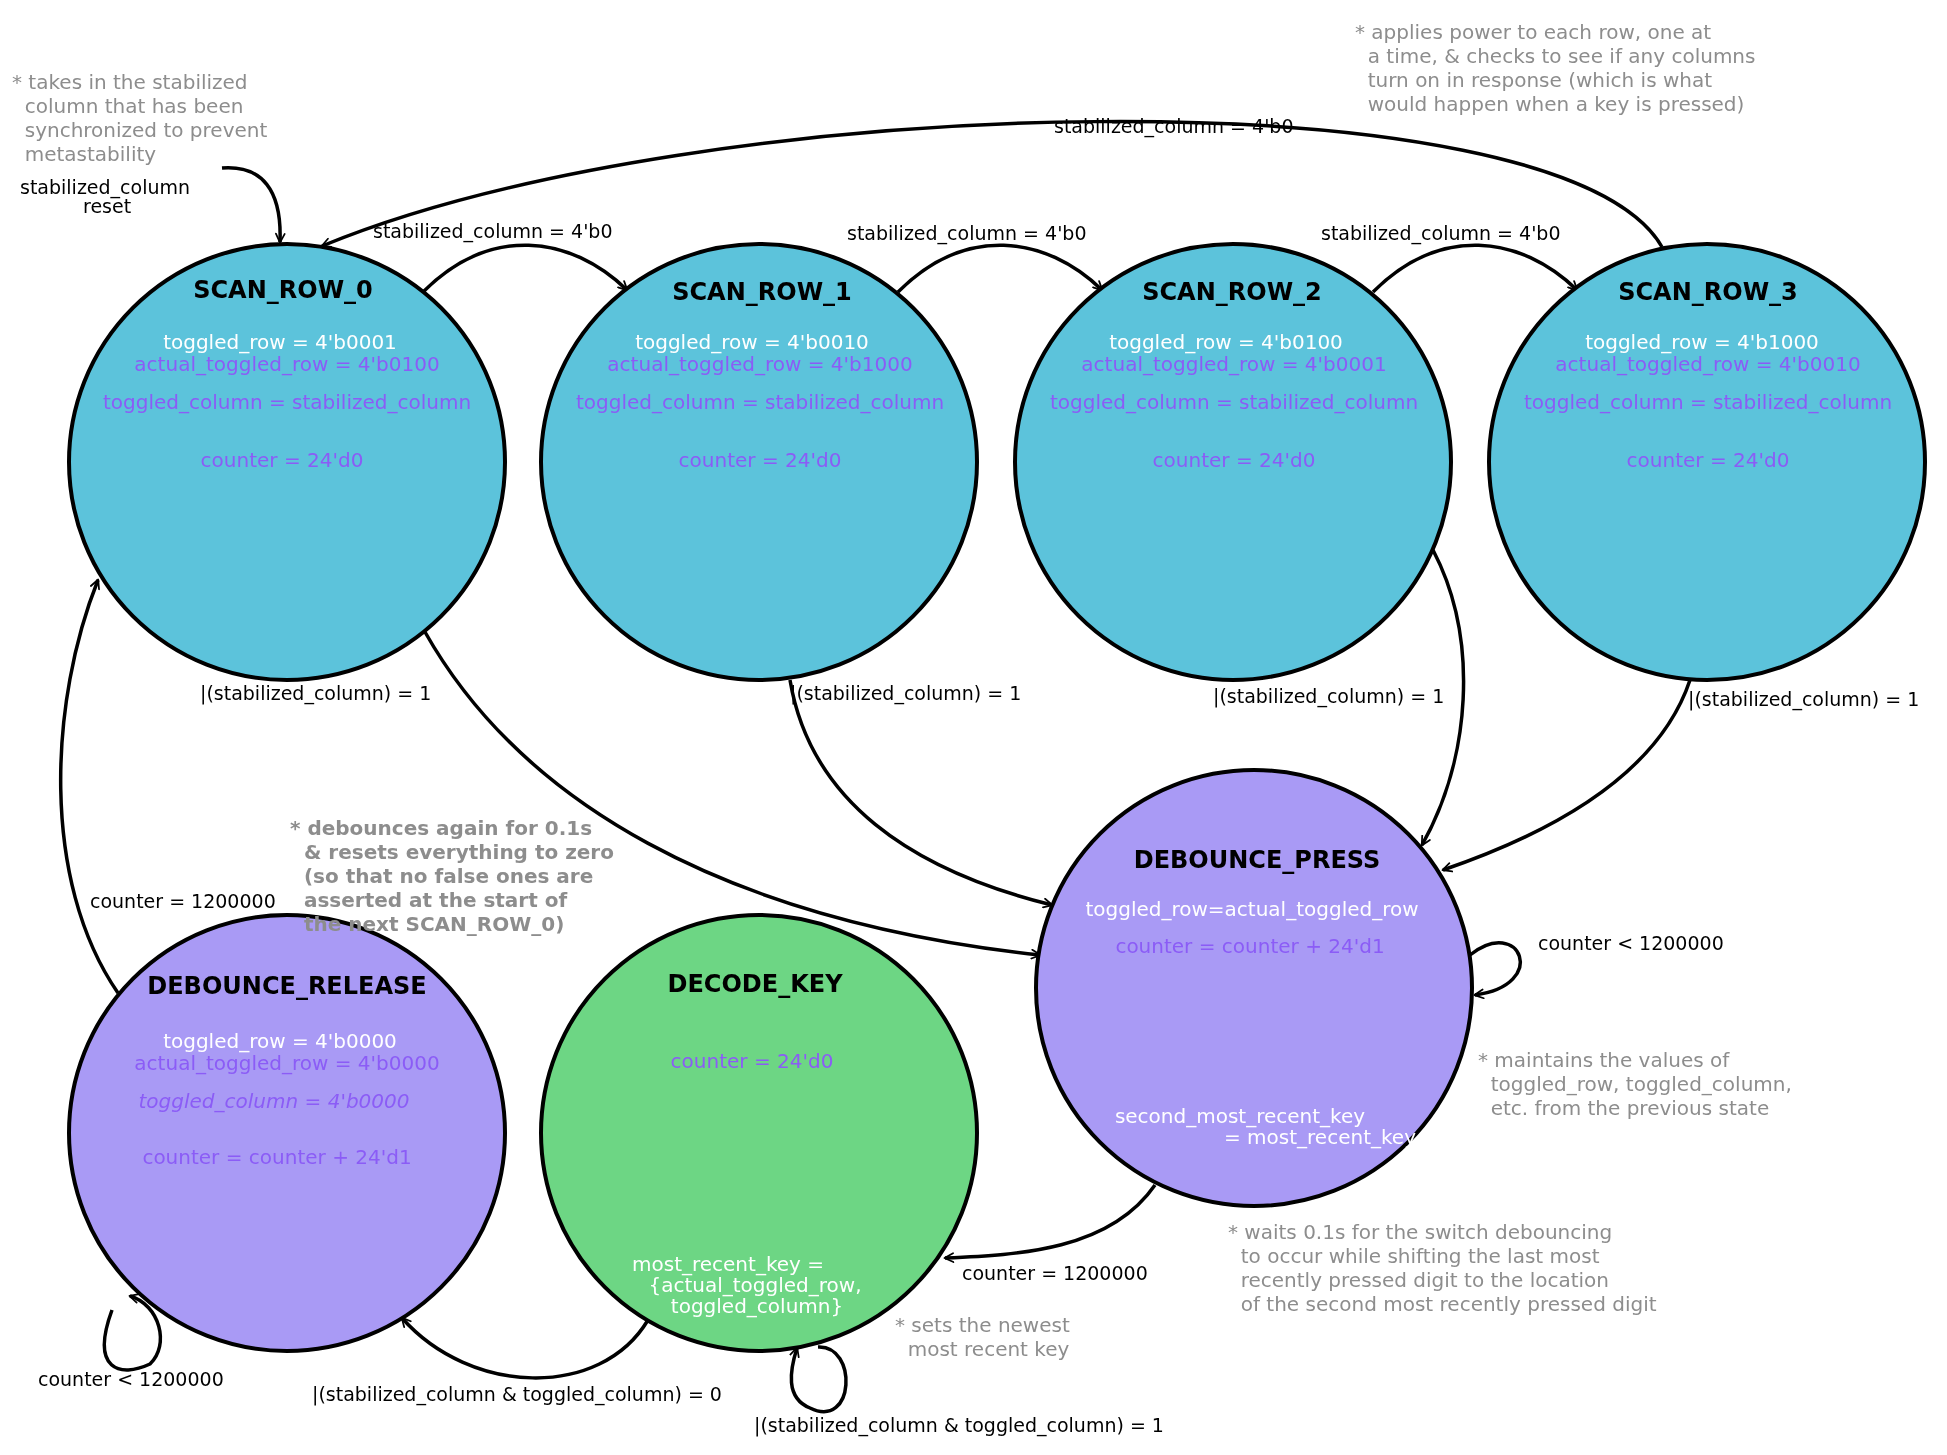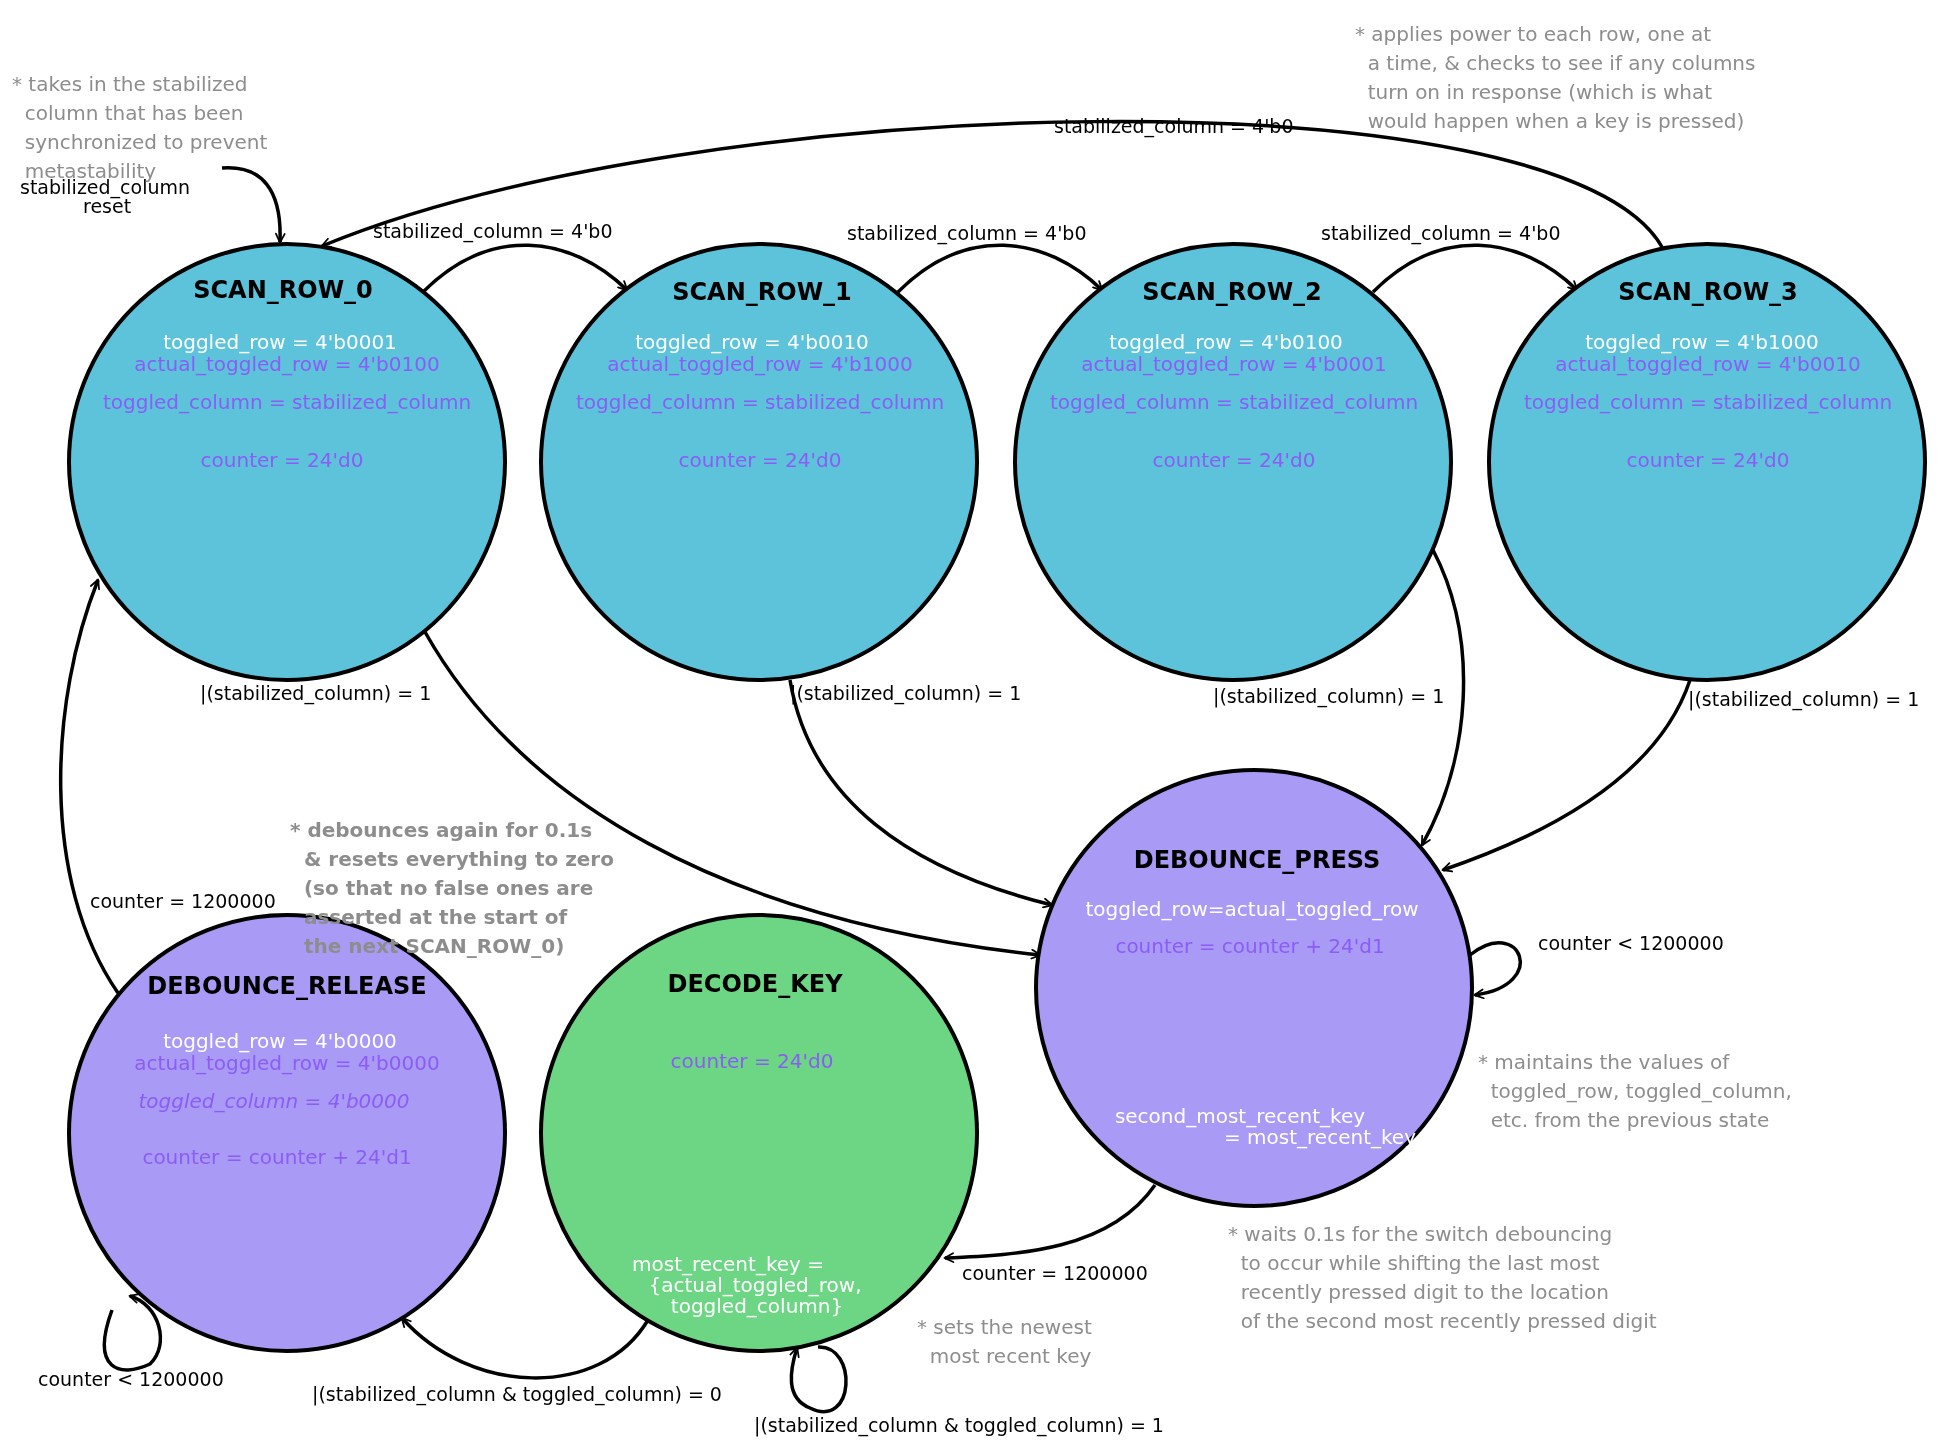--- a/index.html
+++ b/index.html
@@ -9,21 +9,21 @@
   .state-fill-scan { fill:#5cc3db; }
   .state-fill-purple { fill:#a99af5; }
   .state-fill-green { fill:#6dd684; }
   .state-stroke { stroke:#000; stroke-width:4; }
   .edge { fill:none; stroke:#000; stroke-width:3.5; }
   .lbl { position:absolute; white-space:nowrap; color:#000; font-size:19px; line-height:22px; }
   .title { position:absolute; white-space:nowrap; font-weight:bold; font-size:24px; color:#000; transform:translateX(-50%); }
   .act { position:absolute; white-space:nowrap; font-size:20px; line-height:22px; transform:translateX(-50%); text-align:center; }
   .act.white { color:#ffffff; }
   .act.black { color:#8b5cf6; }
-  .note { position:absolute; color:#8d8d8d; font-size:20px; line-height:29px; white-space:pre; }
+  .note { position:absolute; color:#8d8d8d; font-size:20px; line-height:24px; white-space:pre; }
 </style>
 </head>
 <body>
 
 <svg id="diagram" width="1947" height="1455" viewBox="0 0 1947 1455">
   <defs>
     <marker id="arrow" viewBox="0 0 20 20" refX="17" refY="10" markerWidth="11" markerHeight="11" orient="auto-start-reverse" markerUnits="userSpaceOnUse">
       <path d="M2,2 L18,10 L2,18" fill="none" stroke="#000" stroke-width="3.2" stroke-linecap="round" stroke-linejoin="round"></path>
     </marker>
   </defs>
@@ -125,14 +125,14 @@
   (so that no false ones are
   asserted at the start of
   the next SCAN_ROW_0)</div>
 <div class="note" style="left:1478px;top:1048px;">* maintains the values of
   toggled_row, toggled_column,
   etc. from the previous state</div>
 <div class="note" style="left:1228px;top:1220px;">* waits 0.1s for the switch debouncing
   to occur while shifting the last most
   recently pressed digit to the location
   of the second most recently pressed digit</div>
-<div class="note" style="left:895px;top:1313px;margin-left:22px;">* sets the newest
+<div class="note" style="left:895px;top:1313px;">* sets the newest
   most recent key</div>
 
 </body></html>

